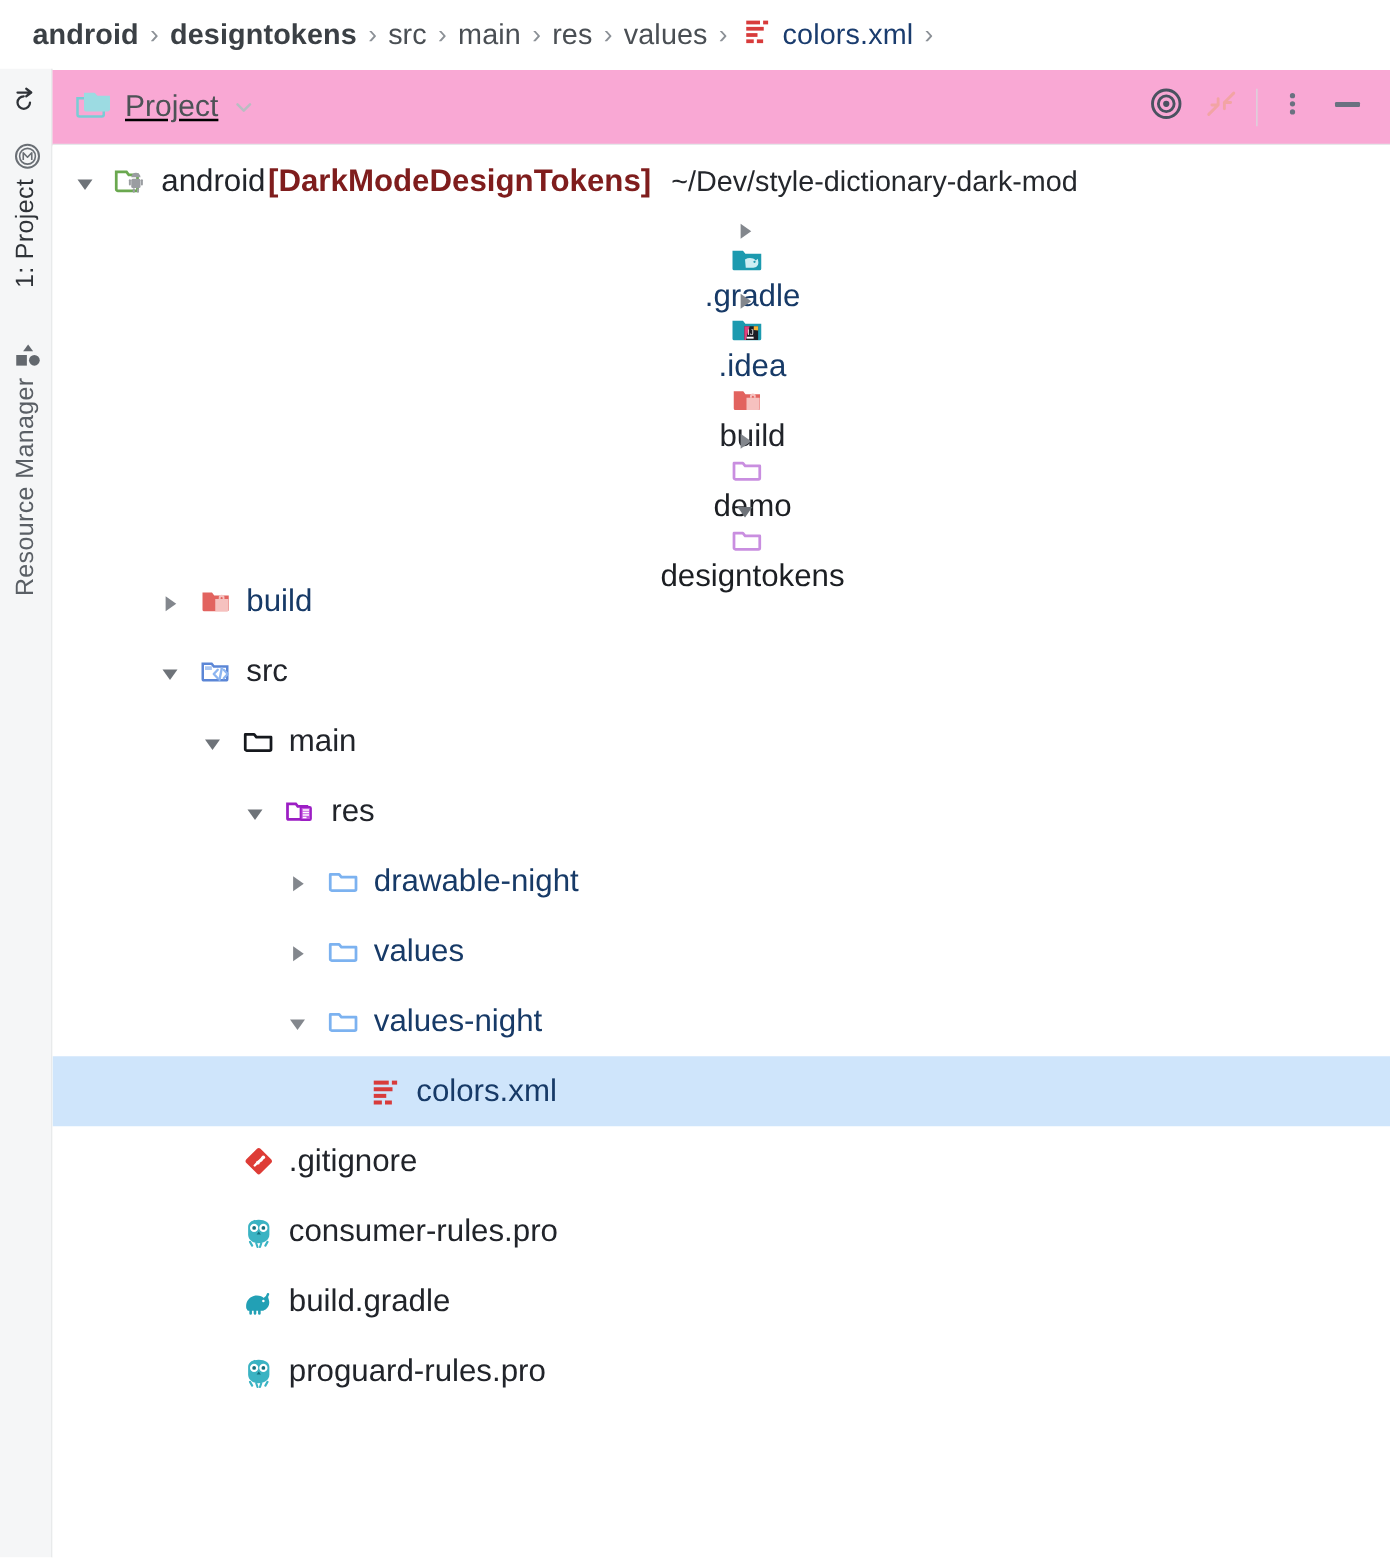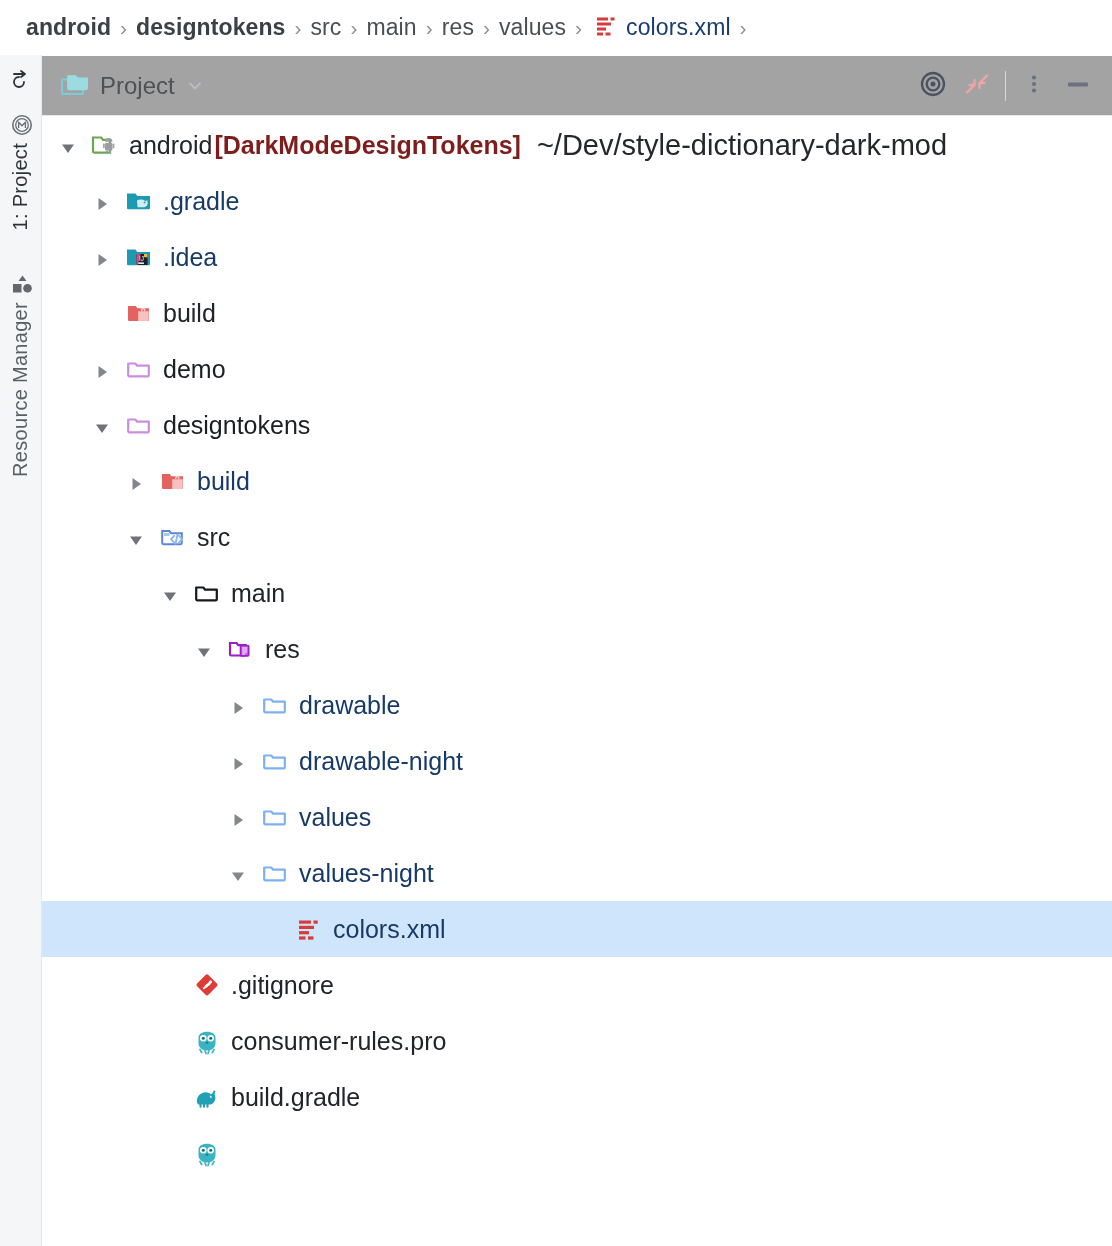--- a/index.html
+++ b/index.html
@@ -39,22 +39,22 @@
     writing-mode: vertical-rl; transform: rotate(180deg);
     font-size: 20px; color: #5a5f65; letter-spacing: .3px; white-space: nowrap;
   }
   .vtext.active { color: #2f3338; }
   .strip-icon { width: 22px; height: 22px; display:block; }
   .strip-gap { height: 30px; }
 
   
   .panel-head {
     position: absolute; top: 56px; left: 42px; width: 1070px; height: 60px;
-    background: #a3a3a3; border-bottom: 1px solid #e6e8ea;
-    display: flex; align-items: center;
+    background: #f9a8d4; border-bottom: 1px solid #e6e8ea;
+    display: flex; align-items: center; text-decoration: underline;
   }
   .panel-title-wrap { display: flex; align-items: center; gap: 11px; padding-left: 17px; cursor: default; }
   .panel-title { font-size: 24px; color: #4d5256; }
   .chev-down { width: 18px; height: 18px; }
   .head-spacer { flex: 1; }
   .head-actions { display: flex; align-items: center; gap: 0; padding-right: 12px; }
   .hbtn { width: 44px; height: 44px; display: flex; align-items: center; justify-content: center; }
   .hsep { width: 1px; height: 30px; background: #d6d9dc; margin: 0 6px; }
 
   
@@ -68,25 +68,25 @@
   }
   .row.selected { background: #cfe5fb; }
   .arrow { width: 20px; height: 20px; flex: 0 0 20px; margin-right: 12px; }
   .arrow.empty { visibility: hidden; }
   .ficon { width: 30px; height: 30px; flex: 0 0 30px; margin-right: 9px; display:block; }
   .label { font-size: 25px; color: #1c1f23; }
   .label.bold { font-weight: normal; }
   .label.navy { color: #173a67; }
   .label.dark { color: #21242a; }
   .root-tag { font-size: 25px; font-weight: bold; color: #7f1d1d; margin-left: 2px; }
-  .root-path { font-size: 29px; color: #24272c; margin-left: 16px; }
+  .root-path { font-size: 23px; color: #24272c; margin-left: 16px; }
 
   
   .d0 { padding-left: 16px; }
-  .d1 { padding-left: 50px; }
+  .d1 { padding-left: 50px; flex-direction: column; }
   .d2 { padding-left: 84px; }
   .d3 { padding-left: 118px; }
   .d4 { padding-left: 152px; }
   .d5 { padding-left: 186px; }
   .d6 { padding-left: 220px; }
 </style>
 </head>
 <body>
 
 <div id="app">
@@ -371,33 +371,20 @@
           <path d="M4 9h6.6l1.6 2.1h7.3v9.4a1 1 0 0 1-1 1H5a1 1 0 0 1-1-1z" fill="none" stroke="#9c1ec4" stroke-width="2.2"></path>
           <rect x="14.5" y="11.5" width="8.2" height="10.4" rx="1" fill="#c45be0" stroke="#9c1ec4" stroke-width="1.6"></rect>
           <g stroke="#ffffff" stroke-width="1.1">
             <path d="M16.2 14h5M16.2 16h5M16.2 18h5M16.2 20h3"></path>
           </g>
         </svg>
       </span>
       <span class="label dark">res</span>
     </div>
 
-    <div class="row d5">
-      <span class="arrow">
-        <svg width="20" height="20" viewBox="0 0 20 20">
-            <path d="M6.5 4v12L15 10z" fill="#83878d"></path>
-          </svg>
-      </span>
-      <span class="ficon">
-        <svg width="30" height="30" viewBox="0 0 30 30">
-          <path d="M4.2 9.5h7.1l1.8 2.2h11.7v9.6a1.1 1.1 0 0 1-1.1 1.1H5.3a1.1 1.1 0 0 1-1.1-1.1z" fill="none" stroke="#7cb2f0" stroke-width="2.2" stroke-linejoin="round"></path>
-        </svg>
-      </span>
-      <span class="label navy">drawable</span>
-    </div>
 
     <div class="row d5">
       <span class="arrow">
         <svg width="20" height="20" viewBox="0 0 20 20">
             <path d="M6.5 4v12L15 10z" fill="#83878d"></path>
           </svg>
       </span>
       <span class="ficon">
         <svg width="30" height="30" viewBox="0 0 30 30">
           <path d="M4.2 9.5h7.1l1.8 2.2h11.7v9.6a1.1 1.1 0 0 1-1.1 1.1H5.3a1.1 1.1 0 0 1-1.1-1.1z" fill="none" stroke="#7cb2f0" stroke-width="2.2" stroke-linejoin="round"></path>
@@ -501,16 +488,17 @@
         <svg width="30" height="30" viewBox="0 0 30 30">
           <path d="M6.5 11.5c0-3.4 3.4-5.8 8.5-5.8s8.5 2.4 8.5 5.8v6c0 4.2-3.8 7-8.5 7s-8.5-2.8-8.5-7z" fill="#3bb3c3"></path>
           <circle cx="11.3" cy="12.3" r="3.3" fill="#ffffff"></circle>
           <circle cx="18.7" cy="12.3" r="3.3" fill="#ffffff"></circle>
           <circle cx="11.3" cy="12.3" r="1.5" fill="#15707e"></circle>
           <circle cx="18.7" cy="12.3" r="1.5" fill="#15707e"></circle>
           <path d="M15 15.2l-1.7 2.4h3.4z" fill="#15707e"></path>
           <path d="M8 23.5l1.7 3M13 24.6l1 3M17 24.6l-1 3M22 23.5l-1.7 3" stroke="#3bb3c3" stroke-width="1.7" stroke-linecap="round"></path>
         </svg>
       </span>
+      <span class="label dark">proguard-rules.pro</span>
     </div>
 
   </div>
 </div>
 
 </body></html>

